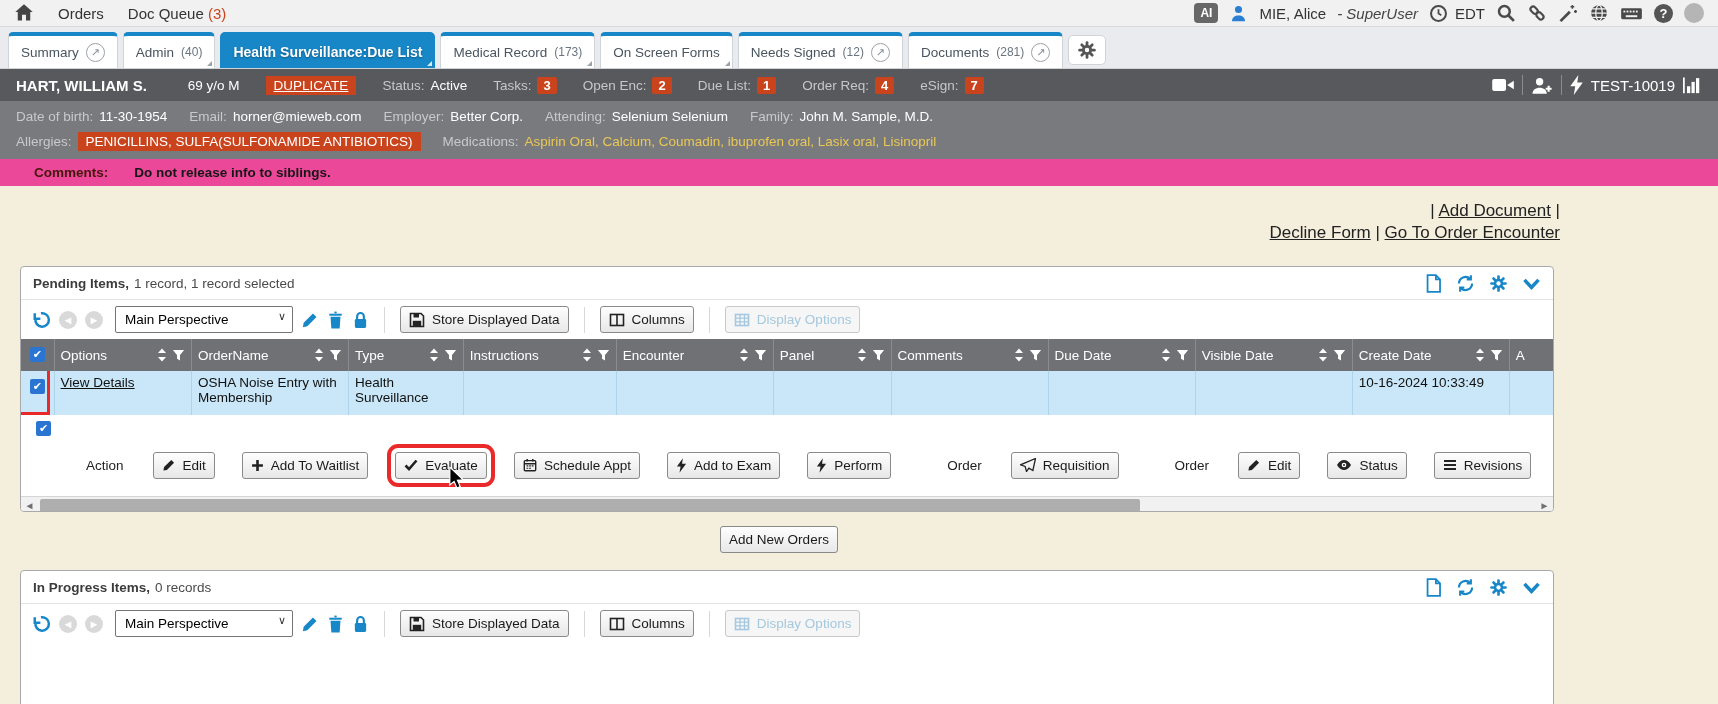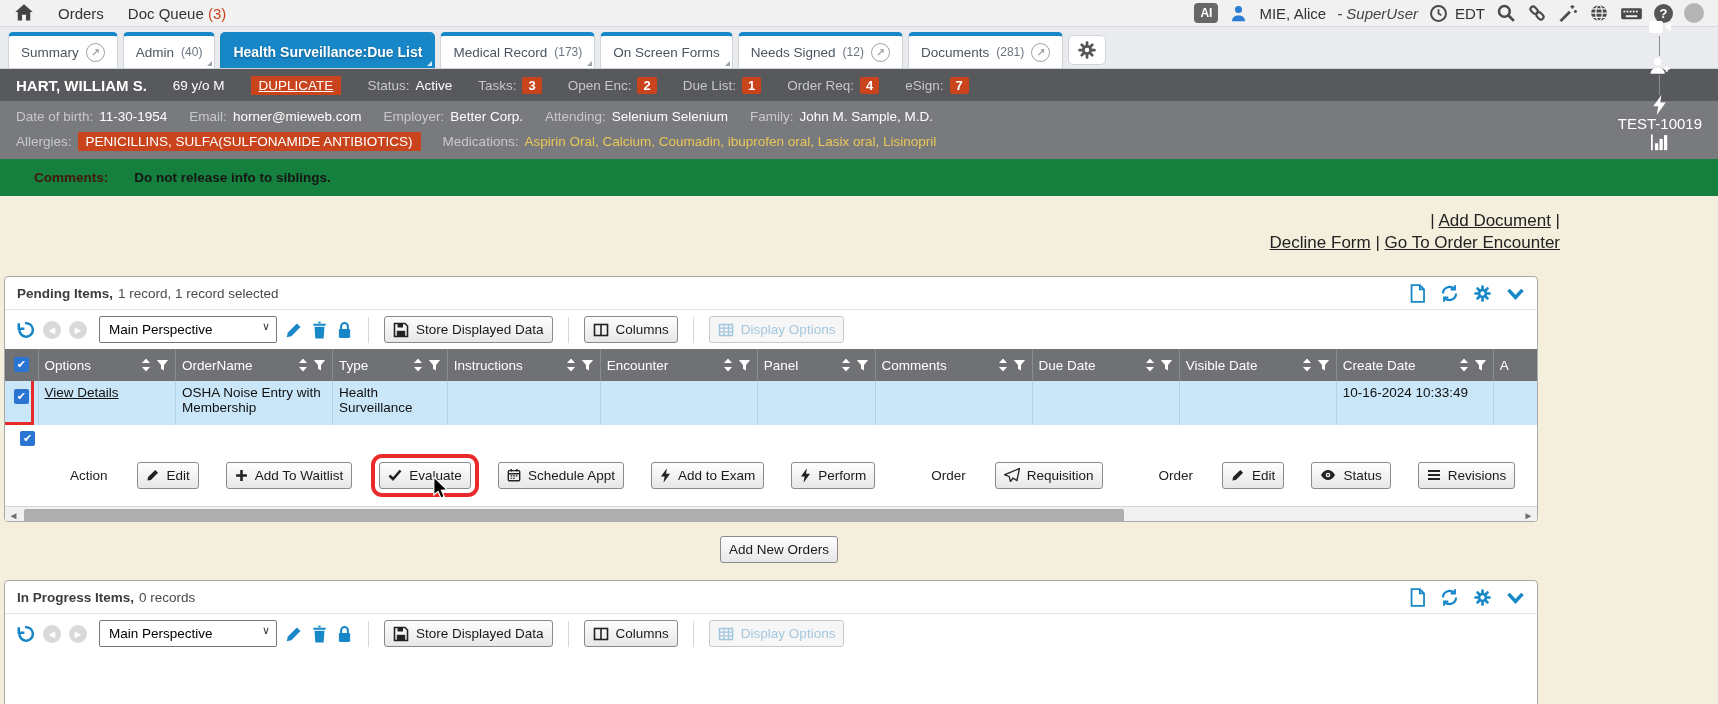--- a/index.html
+++ b/index.html
@@ -29,48 +29,48 @@
   .tab.fold::after { content:""; position:absolute; right:2px; bottom:2px; border-left:5px solid transparent; border-bottom:5px solid #9aa2aa; }
   .tab.active { background:#1787c8; border-color:#1787c8; color:#fff; font-weight:bold; font-size:14px; }
   .tab.active .lbl { text-shadow:0 1px 2px rgba(0,0,0,.35); }
   .tab.active.fold::after { border-bottom-color:#d8ecf8; }
   .extlink { width:19px; height:19px; border-radius:50%; border:1px solid #9aa2aa; color:#8a929a; display:flex; align-items:center; justify-content:center; font-size:11px; }
   .tab-gear { background:#fff; border:1px solid #cfd4d9; border-radius:5px; height:30px; margin-bottom:3px; padding:0 8px; display:flex; align-items:center; cursor:pointer; }
 
   
   .patientbar { height:32px; background:#58595c; color:#fff; display:flex; align-items:center; padding:0 16px; gap:26px; }
   .p-name { font-size:15px; font-weight:bold; }
-  .p-agesex { font-size:13.5px; }
+  .p-agesex { font-size:13.5px;margin-left:15px; }
   .flag-dup { background:#c9441d; padding:2px 8px; text-decoration:underline; font-size:13.5px; cursor:pointer; }
   .kv { display:flex; align-items:center; gap:6px; }
   .kv .k { color:#c6c7c9; }
   .badge { background:#c9441d; color:#fff; font-weight:bold; padding:1px 6px; border-radius:2px; font-size:13px; cursor:pointer; }
-  .pb-right { margin-left:auto; display:flex; align-items:center; gap:0;flex-direction:column; }
+  .pb-right { margin-left:auto; display:flex; align-items:center; gap:7px; }
   .pb-sep { width:1px; height:20px; background:#8b8c8e; }
   .p-id { font-size:15px; }
 
   
   .demobar { background:#797a7d; color:#fff; padding:3px 16px 5px; }
   .demo-row { display:flex; align-items:center; gap:22px; height:25px; white-space:nowrap; }
   .demo-row .k { color:#c8c9cb; }
   .allergy-box { background:#c9441d; color:#fff; padding:2px 8px; cursor:pointer; }
   .meds { color:#e9c857; cursor:pointer; }
 
   
-  .commentsbar { height:37px; background:#15803d; display:flex; align-items:center; padding:0 34px; gap:26px; }
+  .commentsbar { height:27px; background:#ec4899; display:flex; align-items:center; padding:0 34px; gap:26px; }
   .commentsbar .k { color:#44170a; font-weight:bold; }
   .commentsbar .v { color:#161616; font-weight:bold; }
 
   
   .main { position:relative; padding:10px 0 0 0; }
   .linkblock { position:absolute; right:158px; top:14px; text-align:right; font-size:17px; color:#222; line-height:22px; }
   .linkblock a { color:#222; text-decoration:underline; cursor:pointer; }
   .linkblock .pipe { text-decoration:none; }
 
-  .panel { position:absolute; left:4px; width:1534px; background:#fff; border:1px solid #a9a9a9; border-radius:4px; overflow:hidden; }
+  .panel { position:absolute; left:20px; width:1534px; background:#fff; border:1px solid #a9a9a9; border-radius:4px; overflow:hidden; }
   .panel.pending { top:80px; height:246px; }
   .panel.inprog { top:384px; height:320px; }
   .panel-head { display:flex; align-items:center; padding:7px 12px 6px; border-bottom:1px solid #e4e4e4; }
   .panel-title { font-weight:bold; color:#3c3c3c; }
   .panel-sub { color:#4a4a4a; margin-left:5px; }
   .panel-head-icons { margin-left:auto; display:flex; align-items:center; gap:14px; }
   .panel-head-icons .ico { cursor:pointer; }
 
   .ptoolbar { display:flex; align-items:center; gap:8px; padding:6px 10px; }
   .circ-btn { width:18px; height:18px; border-radius:50%; background:#d9d9d9; color:#fff; font-size:11px; display:flex; align-items:center; justify-content:center; }

